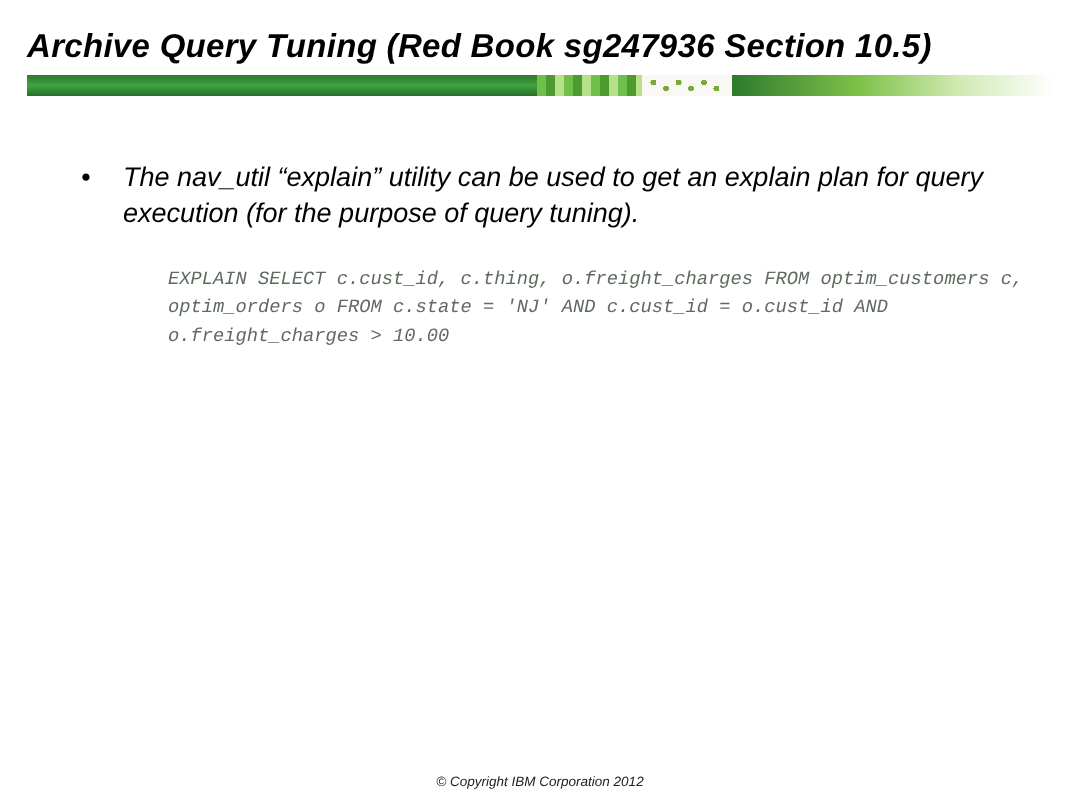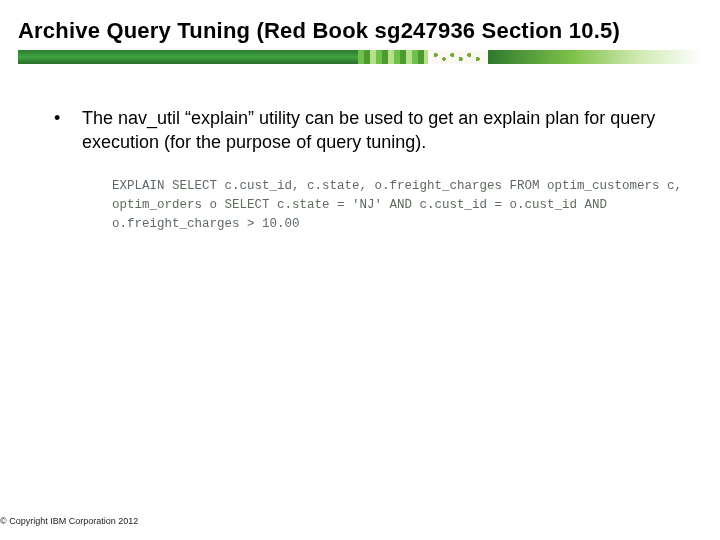--- a/index.html
+++ b/index.html
@@ -1,36 +1,36 @@
 <!DOCTYPE html>
 <html><head>
 <meta charset="utf-8">
 <style>
   * { margin: 0; padding: 0; box-sizing: border-box; }
   html, body { width: 720px; height: 540px; background: #fff; font-family: Arial, Helvetica, sans-serif; color: #000; }
-  .slide { position: relative; width: 720px; height: 540px; padding: 18px 18px 0 18px; }
+  .slide { position: relative; width: 720px; height: 540px; padding: 18px 18px 0 18px; font-style: italic; }
   .title { font-size: 22px; font-weight: bold; letter-spacing: 0.2px; }
   .divider { margin-top: 6px; height: 14px; width: 684px; display: flex; align-items: stretch; }
   .bar-main { flex: 0 0 340px; background: linear-gradient(to bottom, #2e7a2e 0%, #3fa33f 50%, #2b6e2b 100%); }
   .bar-mid  { flex: 0 0 70px; background: repeating-linear-gradient(90deg, #6fbf4a 0 6px, #4d9a2f 6px 12px, #b7e08a 12px 18px); }
   .bar-dots { flex: 0 0 60px; position: relative; background: #faf8f2; }
   .bar-dots::before { content:""; position:absolute; inset:2px; background:
       radial-gradient(circle at 10% 30%, #7aa93a 2px, transparent 2px),
       radial-gradient(circle at 25% 70%, #7aa93a 2px, transparent 2px),
       radial-gradient(circle at 40% 30%, #7aa93a 2px, transparent 2px),
       radial-gradient(circle at 55% 70%, #7aa93a 2px, transparent 2px),
       radial-gradient(circle at 70% 30%, #7aa93a 2px, transparent 2px),
       radial-gradient(circle at 85% 70%, #7aa93a 2px, transparent 2px); }
   .bar-tail { flex: 1 1 auto; background: linear-gradient(to right, #2e7a2e, #7fc24a 40%, #cfe9b0 70%, #ffffff 100%); }
   .content { margin-top: 42px; padding: 0 12px 0 30px; }
   ul.bullets { list-style: none; }
   ul.bullets > li { position: relative; padding-left: 34px; font-size: 18px; line-height: 1.35; margin-bottom: 22px; margin-top: 10px; }
   ul.bullets > li::before { content: "•"; position: absolute; left: 6px; top: 0; font-size: 18px; }
   .code-block { margin: 4px 0 18px 64px; font-family: "Courier New", Courier, monospace; font-size: 12.5px; color: #5f6b5f; line-height: 1.55; white-space: pre; }
-  .footer { position: absolute; bottom: 14px; left: 0; width: 100%; font-size: 9px; color: #222; }
+  .footer { position: absolute; bottom: 14px; left: 0; width: 100%; text-align: center; font-size: 9px; color: #222; }
 </style>
 </head>
 <body>
 
 <div class="slide">
 
   <div class="title">Archive Query Tuning (Red Book sg247936 Section 10.5)</div>
 
   <div class="divider">
     <div class="bar-main"></div>
@@ -39,20 +39,20 @@
     <div class="bar-tail"></div>
   </div>
 
   <div class="content">
     <ul class="bullets">
       <li>
         <span>The nav_util “explain” utility can be used to get an explain plan for query execution (for the purpose of query tuning).</span>
       </li>
     </ul>
 
-    <div class="code-block"><span>EXPLAIN SELECT c.cust_id, c.state, o.freight_charges FROM optim_customers c,</span>
-<span>optim_orders o SELECT c.state = 'NJ' AND c.cust_id = o.cust_id AND</span>
+    <div class="code-block"><span>EXPLAIN SELECT c.cust_id, c.thing, o.freight_charges FROM optim_customers c,</span>
+<span>optim_orders o FROM c.state = 'NJ' AND c.cust_id = o.cust_id AND</span>
 <span>o.freight_charges &gt; 10.00</span></div>
 
   </div>
 
   <div class="footer">© Copyright IBM Corporation 2012</div>
 </div>
 
 </body></html>

